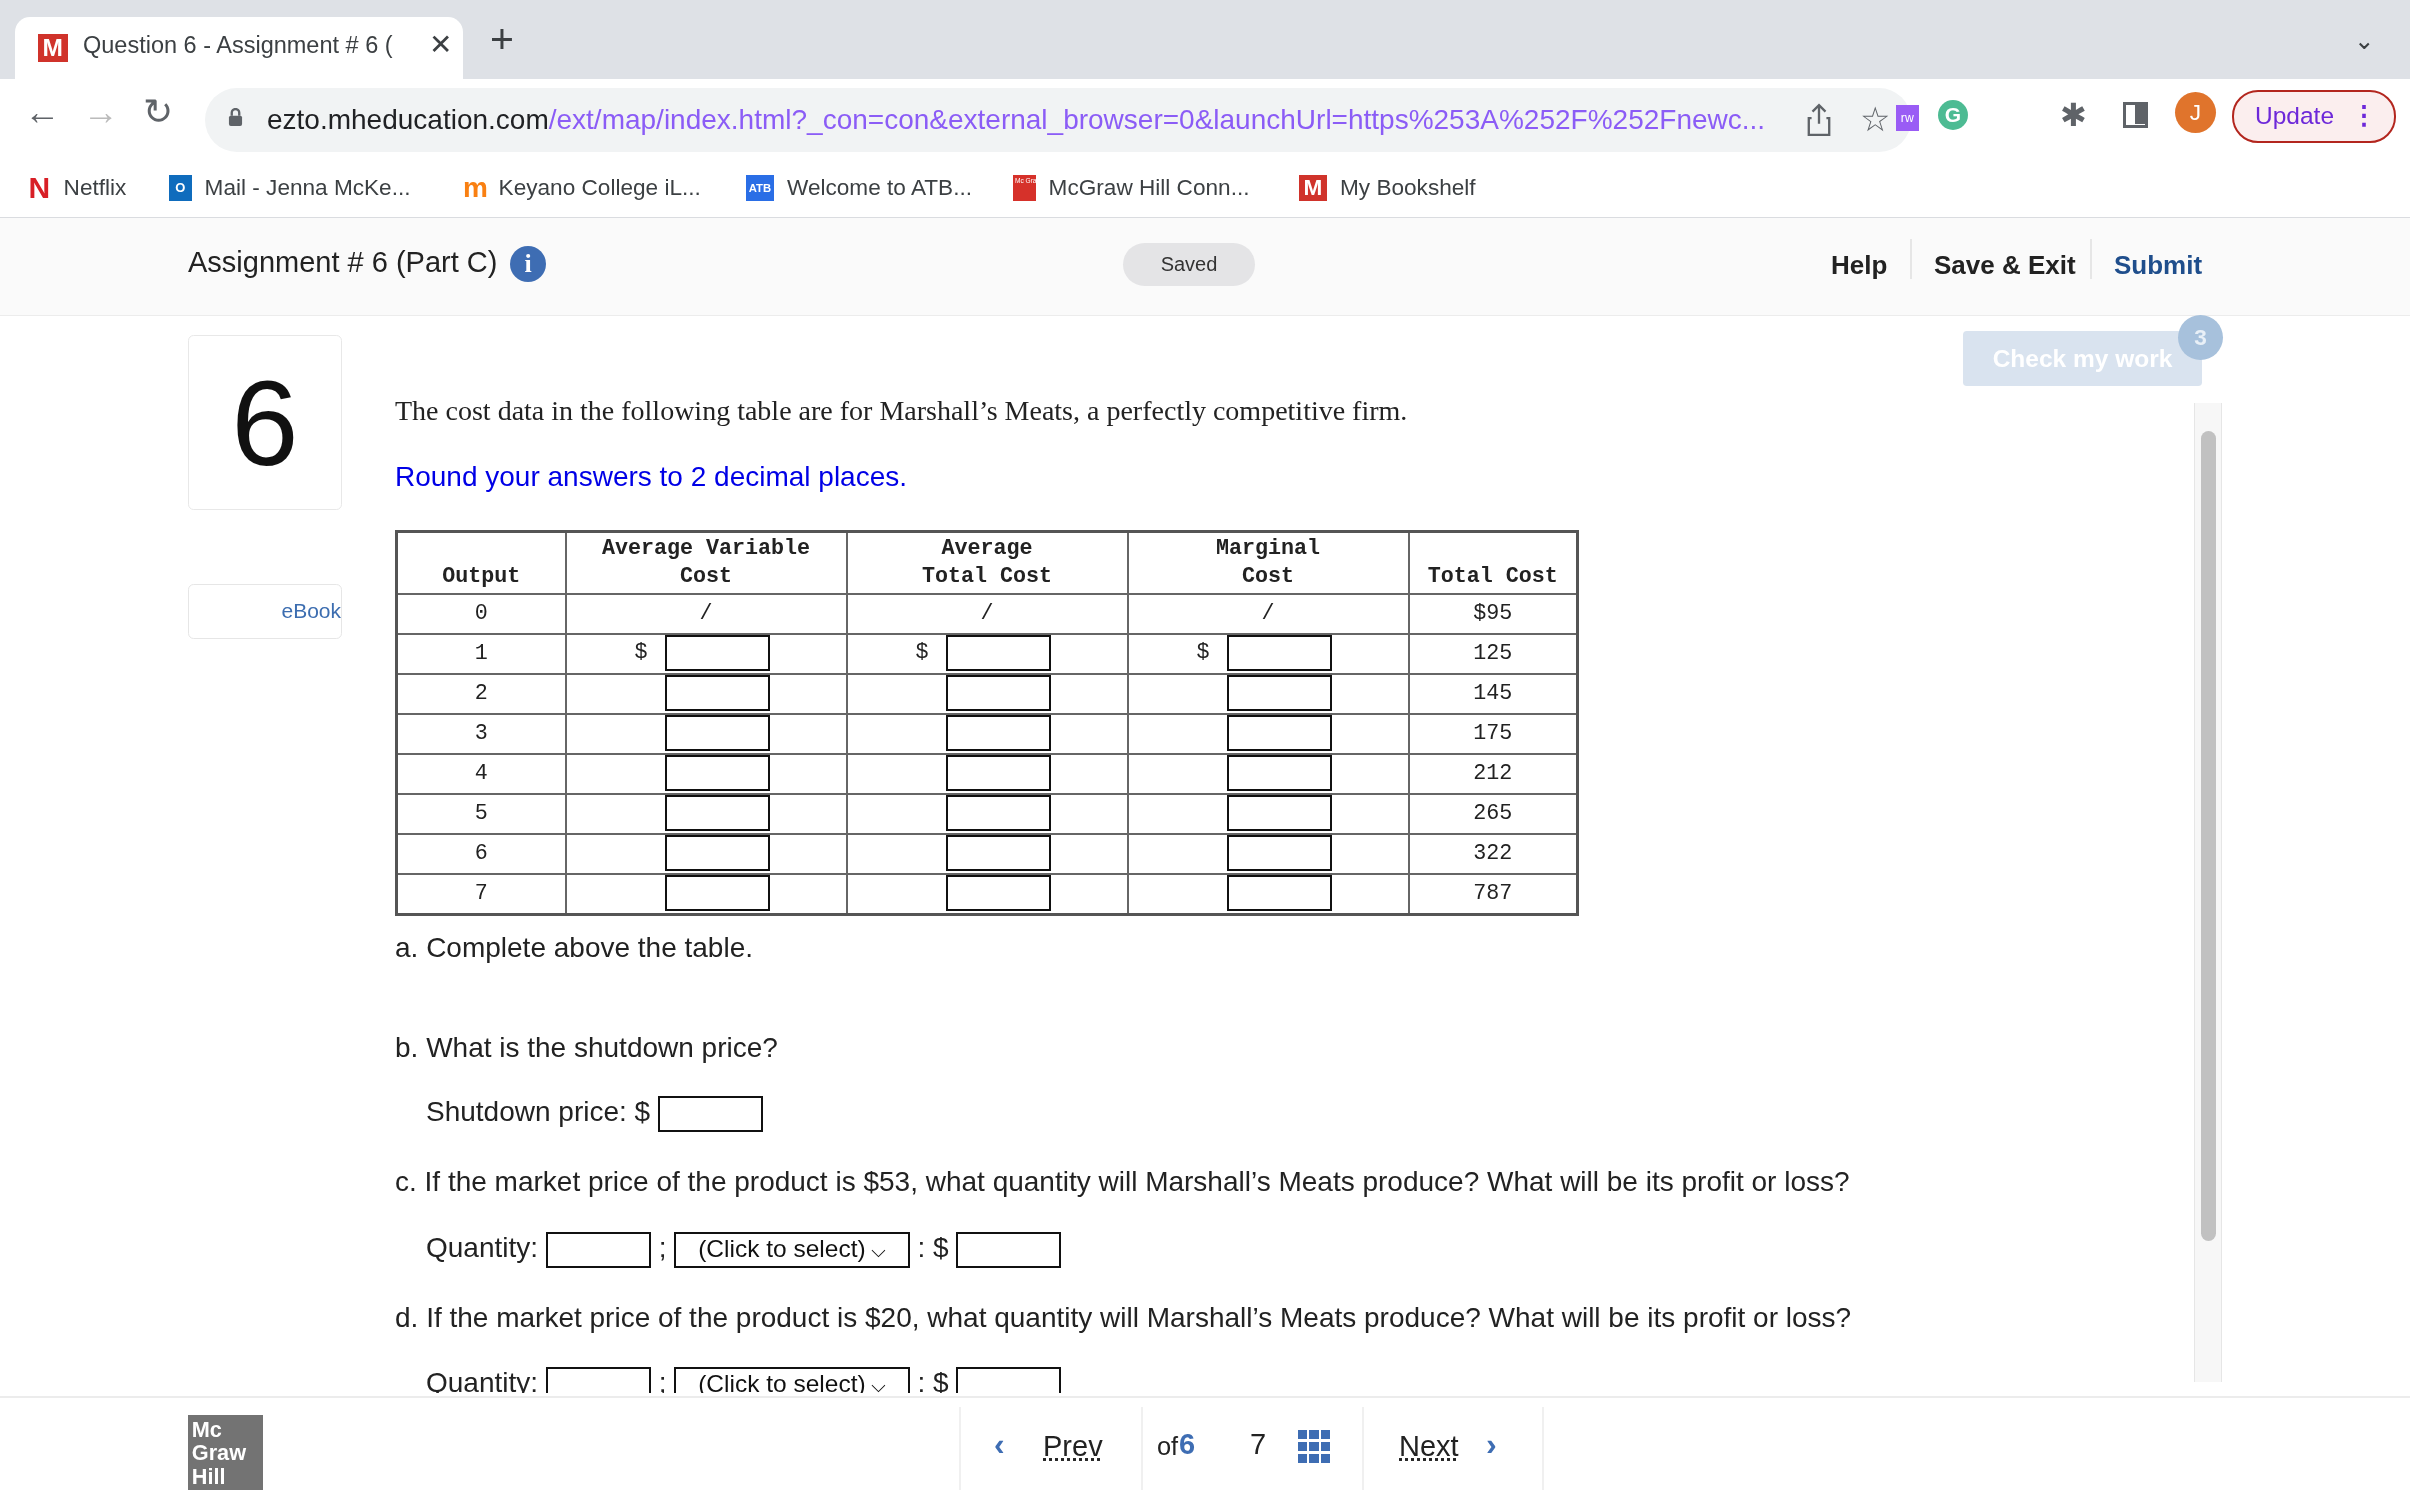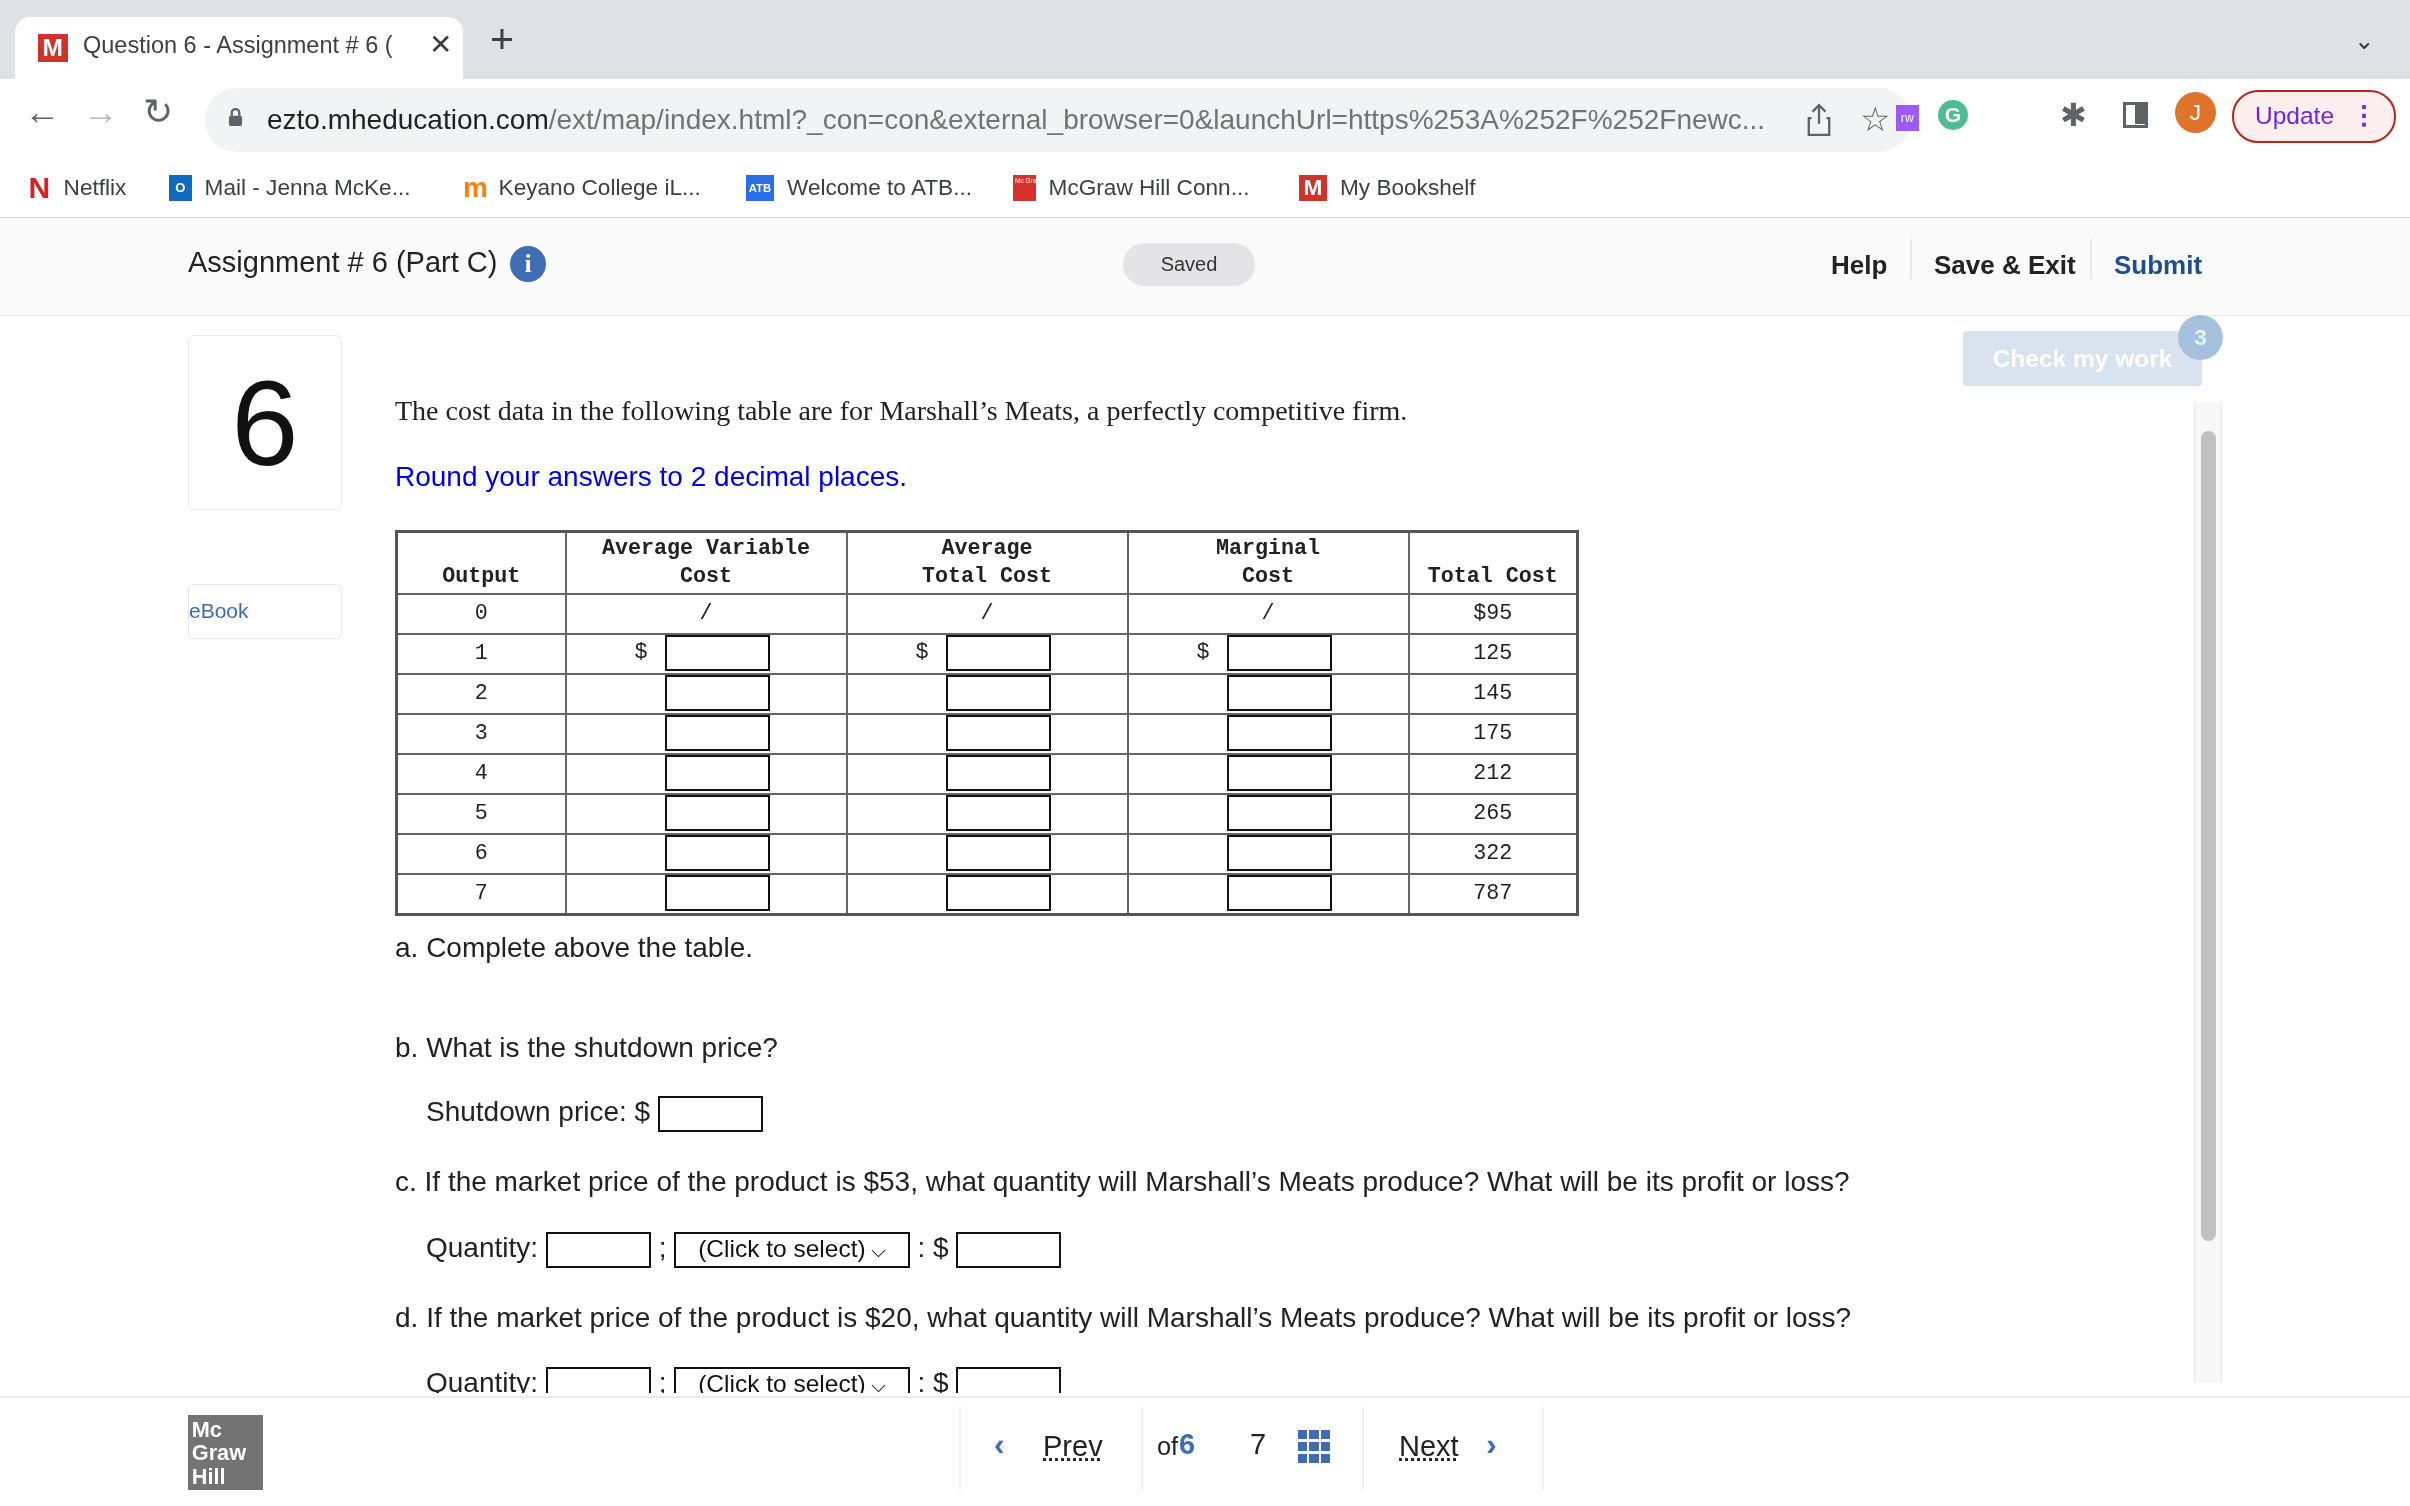--- a/index.html
+++ b/index.html
@@ -13,21 +13,21 @@
   #tab .close { position: absolute; left: 414px; top: 11.3px; font-size: 28px; color: #3c4043; }
   #newtab { position: absolute; left: 490px; top: 19px; font-size: 41px; color: #3c4043; line-height: 1; }
   #tabmenu { position: absolute; left: 2354px; top: 26px; font-size: 24.5px; color: #3c4043; }
 
   
   #toolbar { position: absolute; left: 0; top: 79px; width: 2411px; height: 79px; background: #fff; }
   .navbtn { position: absolute; top: 15px; font-size: 36px; color: #5f6368; line-height: 1; }
   #urlpill { position: absolute; left: 205px; top: 8.5px; width: 1706px; height: 64px; background: #f1f3f4; border-radius: 32px; }
   #urlpill .lock { position: absolute; left: 22.6px; top: 20px; width: 15px; height: 19px; }
   #urlpill .url { position: absolute; left: 62px; top: 16px; font-size: 28px; color: #202124; white-space: nowrap; }
-  #urlpill .url .rest { color: #737373; text-align: center; }
+  #urlpill .url .rest { color: #8b5cf6; text-align: center; }
   #urlpill .share { position: absolute; left: 1601px; top: 15px; }
   #urlpill .star { position: absolute; left: 1655px; top: 11.3px; font-size: 34px; color: #5f6368; }
   .ext { position: absolute; top: 21px; }
   #grammarly { left: 1938px; width: 30px; height: 30px; border-radius: 50%; background: #15c39a; background: #4dbb93; color:#fff; font-size: 21px; text-align: center; line-height: 30px; font-weight: bold; }
   #rw { left: 1896px; top: 26px; width: 22.6px; height: 26px; background: #9a5cf5; color: #fff; font-size: 12.2px; text-align: center; line-height: 26px; }
   #puzzle { left: 2060px; top: 17px; font-size: 32px; color: #5f6368; }
   #sidepanel { left: 2123px; top: 22.6px; width: 24.5px; height: 26px; border: 3.8px solid #5f6368; border-left-width: 3.8px; }
   #sidepanel::after { content: ""; position: absolute; right: 0; top: 0; width: 9.4px; height: 19px; background: #5f6368; }
   #avatar { left: 2175px; top: 13px; width: 41px; height: 41px; border-radius: 50%; background: #e0742c; color: #fff; font-size: 22.6px; text-align: center; line-height: 41px; }
   #update { position: absolute; left: 2232px; top: 11.3px; width: 164px; height: 53px; border: 2.8px solid #b3261e; border-radius: 26px; background: #fbeeee; color: #6d28d9; font-size: 24.5px; line-height: 47px; padding-left: 21px; }
@@ -48,21 +48,21 @@
   #aheader { position: absolute; left: 0; top: 218px; width: 2411px; height: 98px; background: #fafafa; border-bottom: 1.9px solid #ececec; }
   #atitle { position: absolute; left: 188px; top: 28px; font-size: 29px; color: #222; }
   #ainfo { position: absolute; left: 510px; top: 28px; width: 36px; height: 36px; border-radius: 50%; background: #3e6db3; color: #fff; font-family: "Liberation Serif", serif; font-weight: bold; font-size: 26px; text-align: center; line-height: 36px; }
   #saved { position: absolute; left: 1123px; top: 24.5px; width: 132px; height: 43px; border-radius: 21.7px; background: #e4e4e6; font-size: 20px; text-align: center; line-height: 43px; color: #333; }
   .hlink { position: absolute; top: 32px; font-size: 26px; font-weight: bold; color: #222; }
   .hsep { position: absolute; top: 21px; width: 1.9px; height: 40px; background: #e6e6e6; }
   #submit { color: #1f4e8c; }
 
   
   #qnumbox { position: absolute; left: 188px; top: 335px; width: 154px; height: 175px; border: 1.9px solid #e8e8e8; border-radius: 5.6px; font-size: 121px; text-align: center; line-height: 175px; color: #111; font-weight: normal; }
-  #ebook { position: absolute; left: 188px; top: 584px; width: 154px; height: 55px; border: 1.9px solid #e6e6e6; border-radius: 5.6px; color: #3c6db0; font-size: 21px; text-align: left; line-height: 51px; }
+  #ebook { position: absolute; left: 188px; top: 584px; width: 154px; height: 55px; border: 1.9px solid #e6e6e6; border-radius: 5.6px; color: #3c6db0; font-size: 21px; text-align: right; line-height: 51px; }
   #checkwork { position: absolute; left: 1963px; top: 331px; width: 239px; height: 55px; background: #d9e3ef; border-radius: 3.8px; color: #fff; font-size: 24.5px; font-weight: bold; text-align: center; line-height: 55px; }
   #attempts { position: absolute; left: 2178px; top: 315px; width: 45px; height: 45px; border-radius: 50%; background: #a7c1dc; color: #e9f0f7; font-size: 22.6px; font-weight: bold; text-align: center; line-height: 45px; }
 
   #scrolltrack { position: absolute; left: 2194px; top: 403px; width: 28px; height: 979px; background: #f7f7f7; border-left: 1.9px solid #e6e6e6; border-right: 1.9px solid #e6e6e6; }
   #scrollthumb { position: absolute; left: 5.6px; top: 28px; width: 15px; height: 810px; background: #c1c1c1; border-radius: 7.5px; }
 
   .prompt { position: absolute; left: 395px; font-size: 28px; color: #222; white-space: nowrap; }
   #intro { top: 395px; font-family: Liberation Serif, serif; }
   #round { top: 461px; color: #0000e6; }
 

